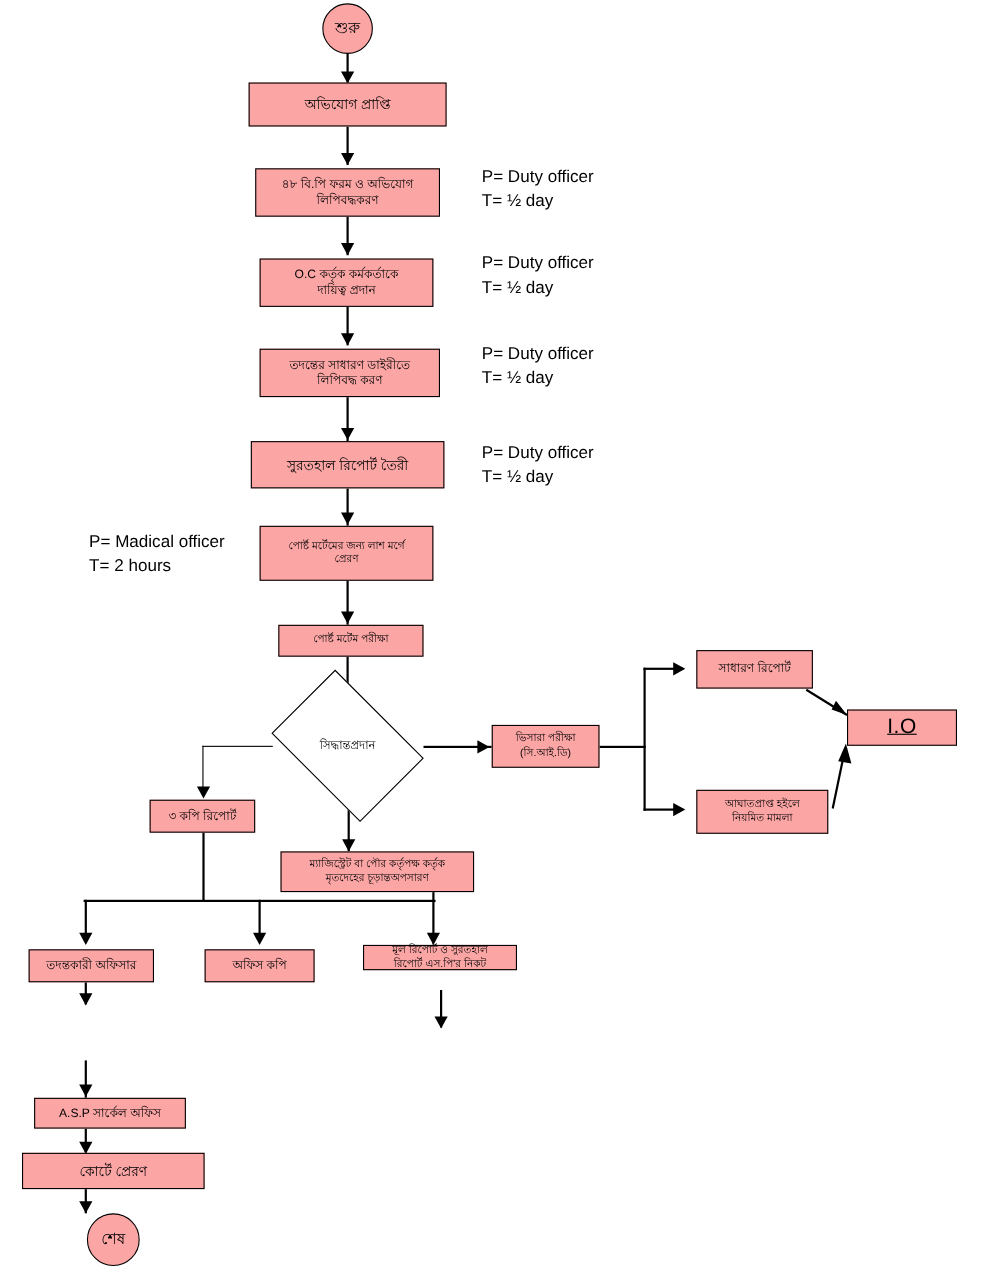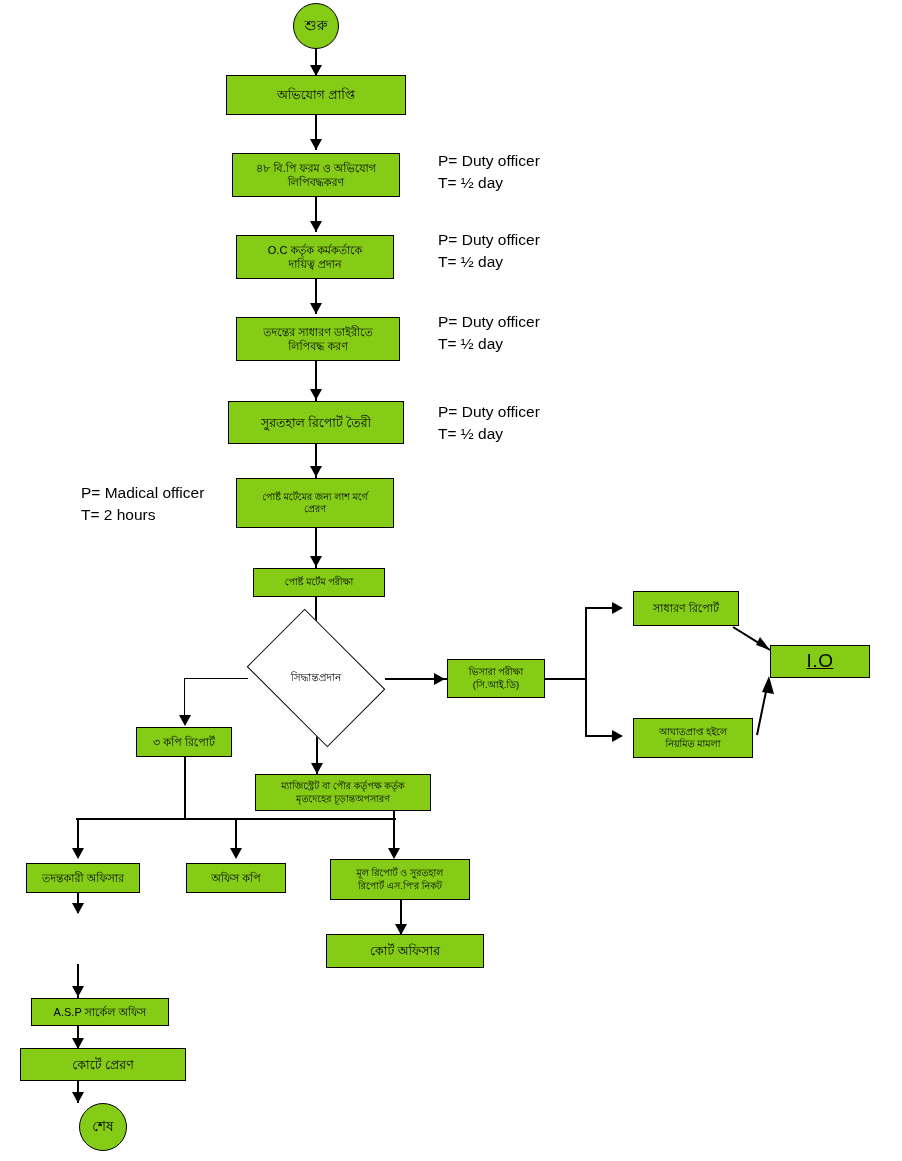--- a/index.html
+++ b/index.html
@@ -1,21 +1,21 @@
 <!DOCTYPE html>
 <html><head>
 <meta charset="utf-8">
 <style>
   html,body{margin:0;padding:0;background:#ffffff;}
   body{font-family:"Liberation Sans","DejaVu Sans",sans-serif;}
   #canvas{position:relative;width:902px;height:1161px;background:#ffffff;overflow:hidden;}
 
   
   .node{position:absolute;box-sizing:border-box;display:flex;align-items:center;
-        justify-content:center;text-align:center;background:#84cc16;
+        justify-content:center;text-align:center;background:#fca5a5;
         border:1px solid #000000;z-index:3;}
   .node .txt{display:block;width:100%;line-height:1.28;color:#000;
              font-family:"Liberation Sans","DejaVu Sans",sans-serif;}
 
   .term{border-radius:50%;}
   .term .txt{font-size:14px;}
 
   .bn{font-size:12.5px;}
   .bn-sm{font-size:11px;}
   .bn-xs{font-size:9.5px;}
@@ -202,29 +202,26 @@
   </div>
 
   <div class="node" style="left:26px;top:863px;width:114px;height:30px;">
     <span class="txt bn-sm">তদন্তকারী অফিসার</span>
   </div>
 
   <div class="node" style="left:186px;top:863px;width:100px;height:30px;">
     <span class="txt bn-sm">অফিস কপি</span>
   </div>
 
-  <div class="node" style="left:330px;top:859px;width:140px;height:41px;">
+  <div class="node" style="left:330px;top:859px;width:140px;height:23px;">
     <span class="txt bn-xs" style="white-space:pre-line;">মূল রিপোর্ট ও সুরতহাল
 রিপোর্ট এস.পি'র নিকট</span>
   </div>
 
 
-  <div class="node" style="left:326px;top:934px;width:158px;height:34px;">
-    <span class="txt bn">কোর্ট অফিসার</span>
-  </div>
 
   <div class="node" style="left:31px;top:998px;width:138px;height:28px;">
     <span class="txt bn-sm">A.S.P সার্কেল অফিস</span>
   </div>
 
   <div class="node" style="left:20px;top:1048px;width:166px;height:33px;">
     <span class="txt bn">কোর্টে প্রেরণ</span>
   </div>
 
   <div class="node term" style="left:79px;top:1103px;width:48px;height:48px;">

